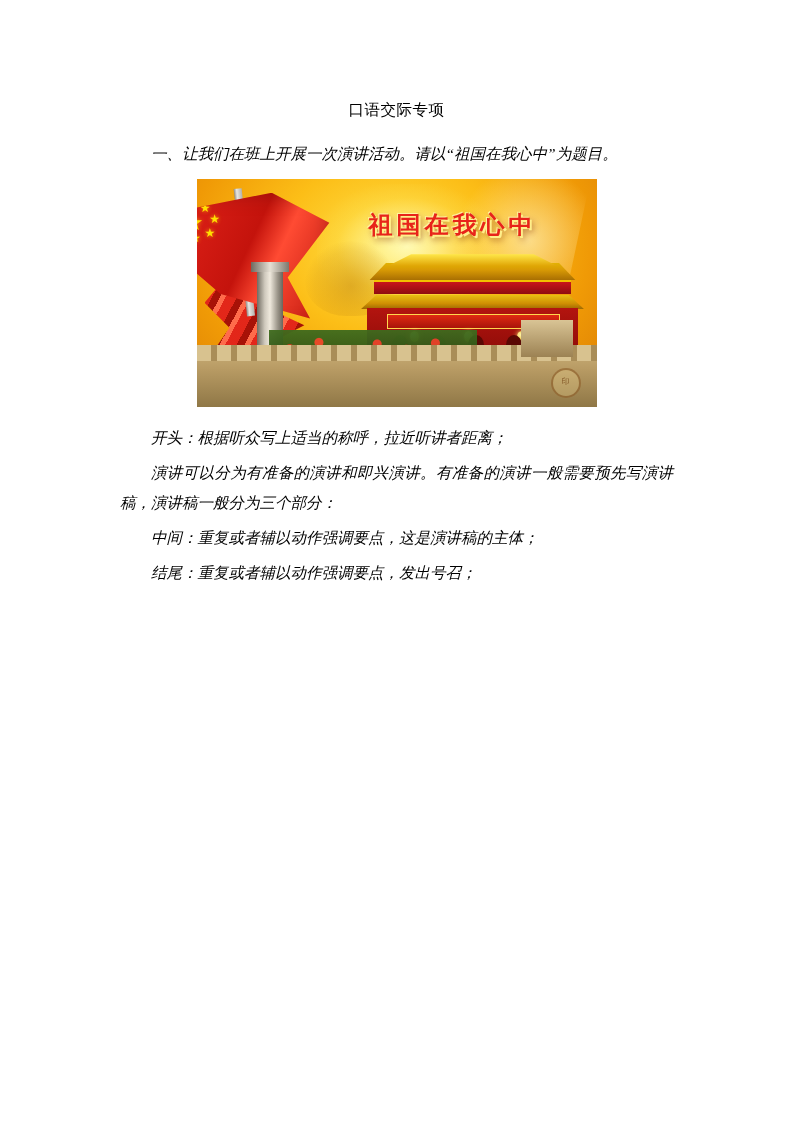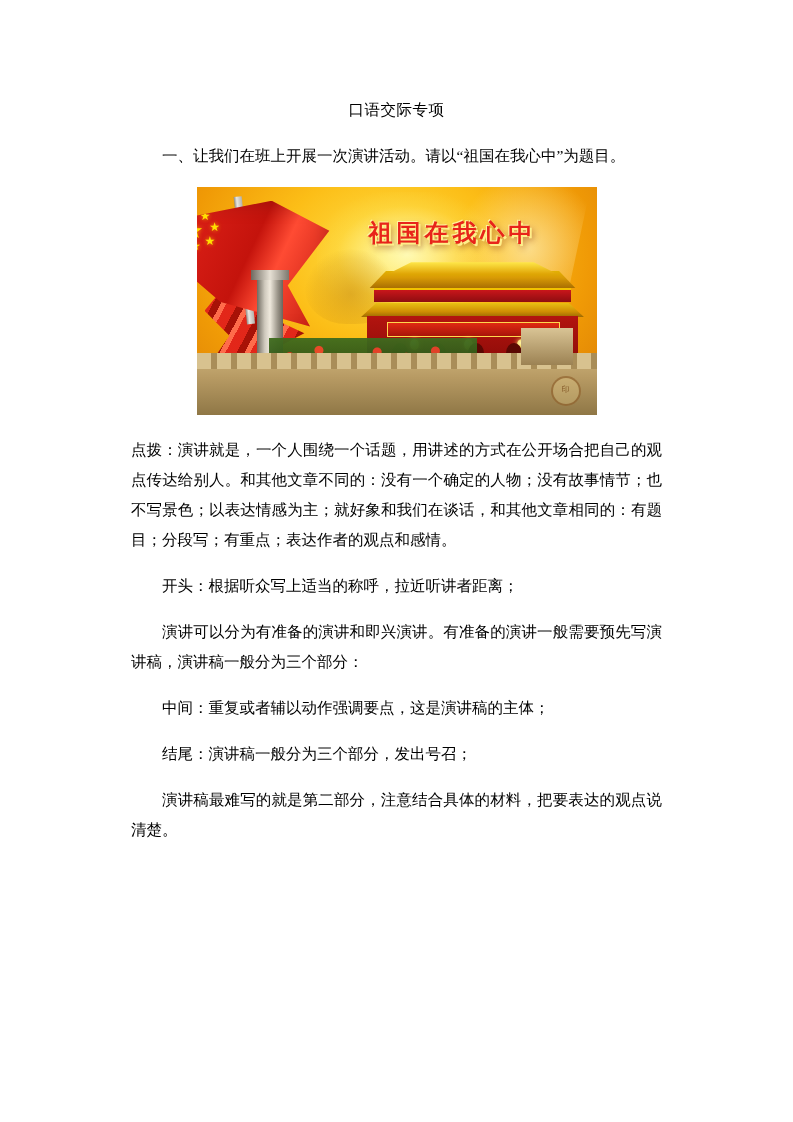--- a/index.html
+++ b/index.html
@@ -24,23 +24,24 @@
   .doc-title {
     text-align: center;
     font-size: 15.5px;
     line-height: 30px;
     margin: 0 0 14px 0;
     letter-spacing: 0.5px;
   }
   .para {
     font-size: 15.5px;
     line-height: 30px;
-    margin: 16px;
+    margin: 5px;
     text-align: justify;
     text-justify: inter-ideograph;
+    font-style: italic;
   }
   .indent2 {
     text-indent: 31px;
   }
   .noindent {
     text-indent: 0;
   }
   .figure-wrap {
     margin: 10px 0 12px 0;
     text-align: center;
@@ -374,20 +375,18 @@
 
       <div class="flowers"></div>
       <div class="wall-base"></div>
       <div class="wall-tower"></div>
 
       <div class="headline">祖国在我心中</div>
       <div class="stamp">印</div>
     </div>
   </div>
 
-  <p class="para noindent">点拨：演讲就是，一个人围绕一个话题，用讲述的方式在公开场合把自己的观点传达给别人。和其他文章不同的：没有一个确定的人物；没有故事情节；也不写景色；以表达情感为主；就好象和我们在谈话，和其他文章相同的：有题目；分段写；有重点；表达作者的观点和感情。</p>
   <p class="para indent2">开头：根据听众写上适当的称呼，拉近听讲者距离；</p>
   <p class="para indent2">演讲可以分为有准备的演讲和即兴演讲。有准备的演讲一般需要预先写演讲稿，演讲稿一般分为三个部分：</p>
   <p class="para indent2">中间：重复或者辅以动作强调要点，这是演讲稿的主体；</p>
-  <p class="para indent2">结尾：演讲稿一般分为三个部分，发出号召；</p>
-  <p class="para indent2">演讲稿最难写的就是第二部分，注意结合具体的材料，把要表达的观点说清楚。</p>
+  <p class="para indent2">结尾：重复或者辅以动作强调要点，发出号召；</p>
 
 </div>
 
 </body></html>

